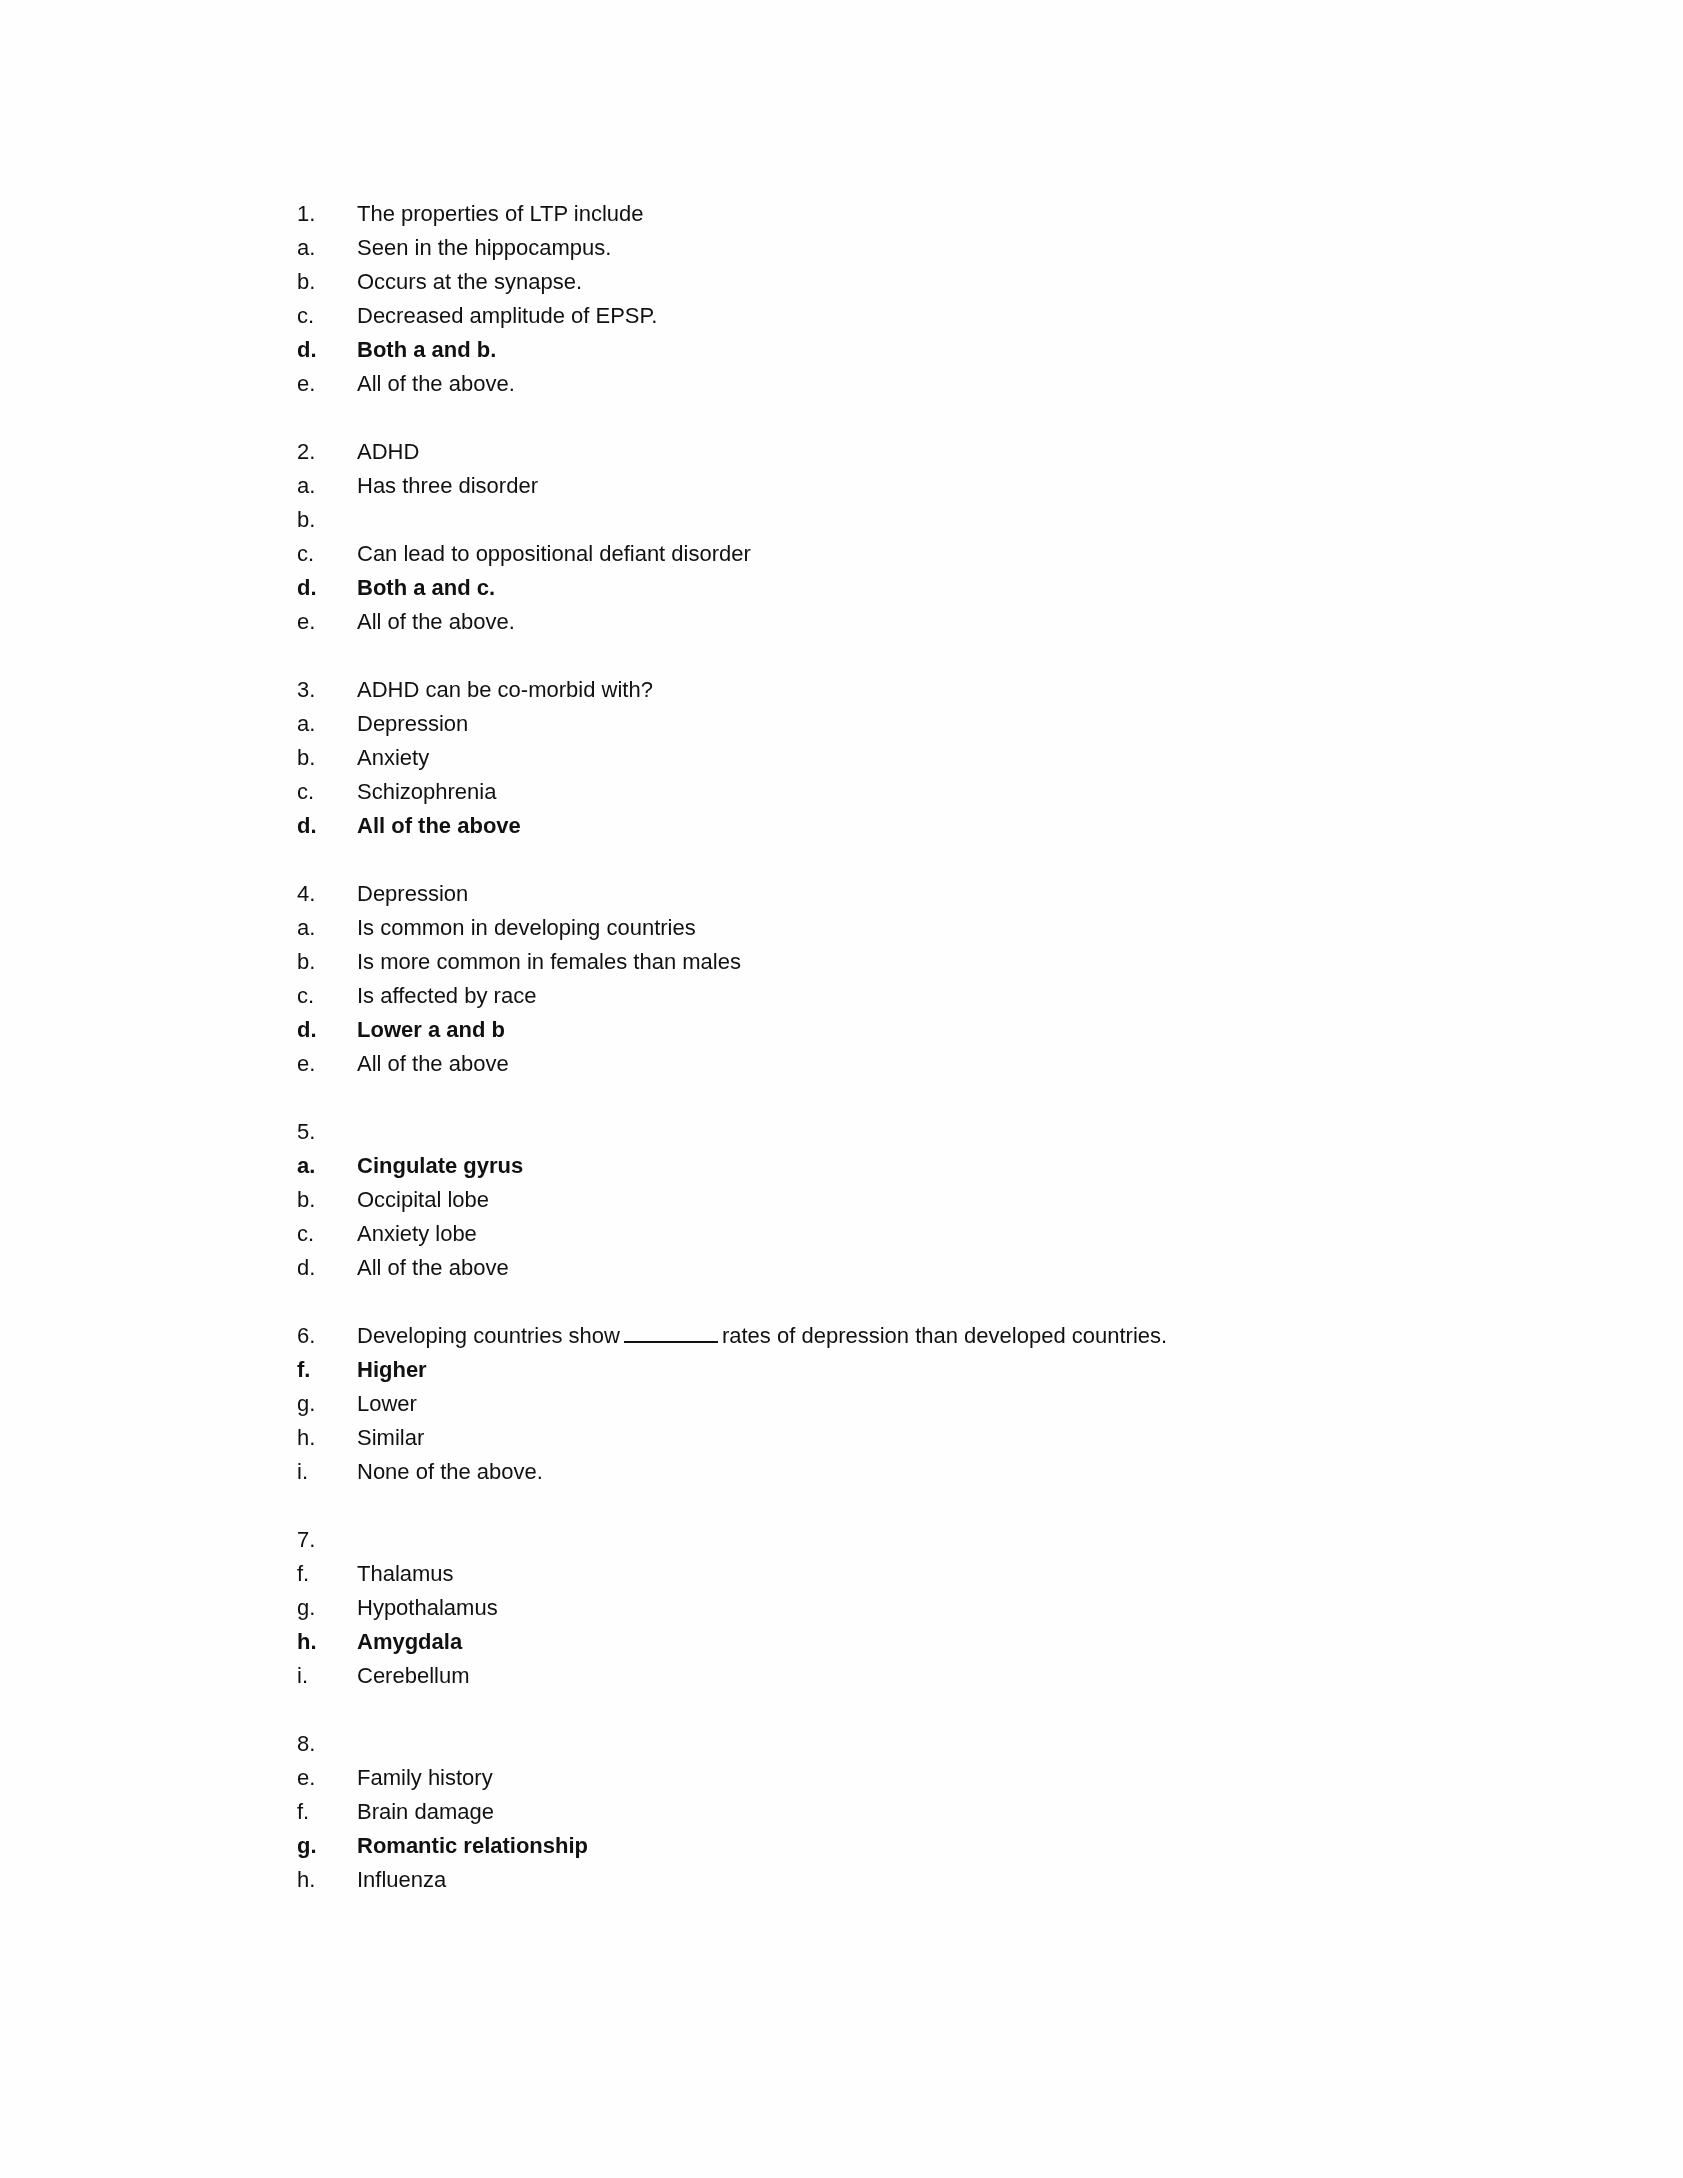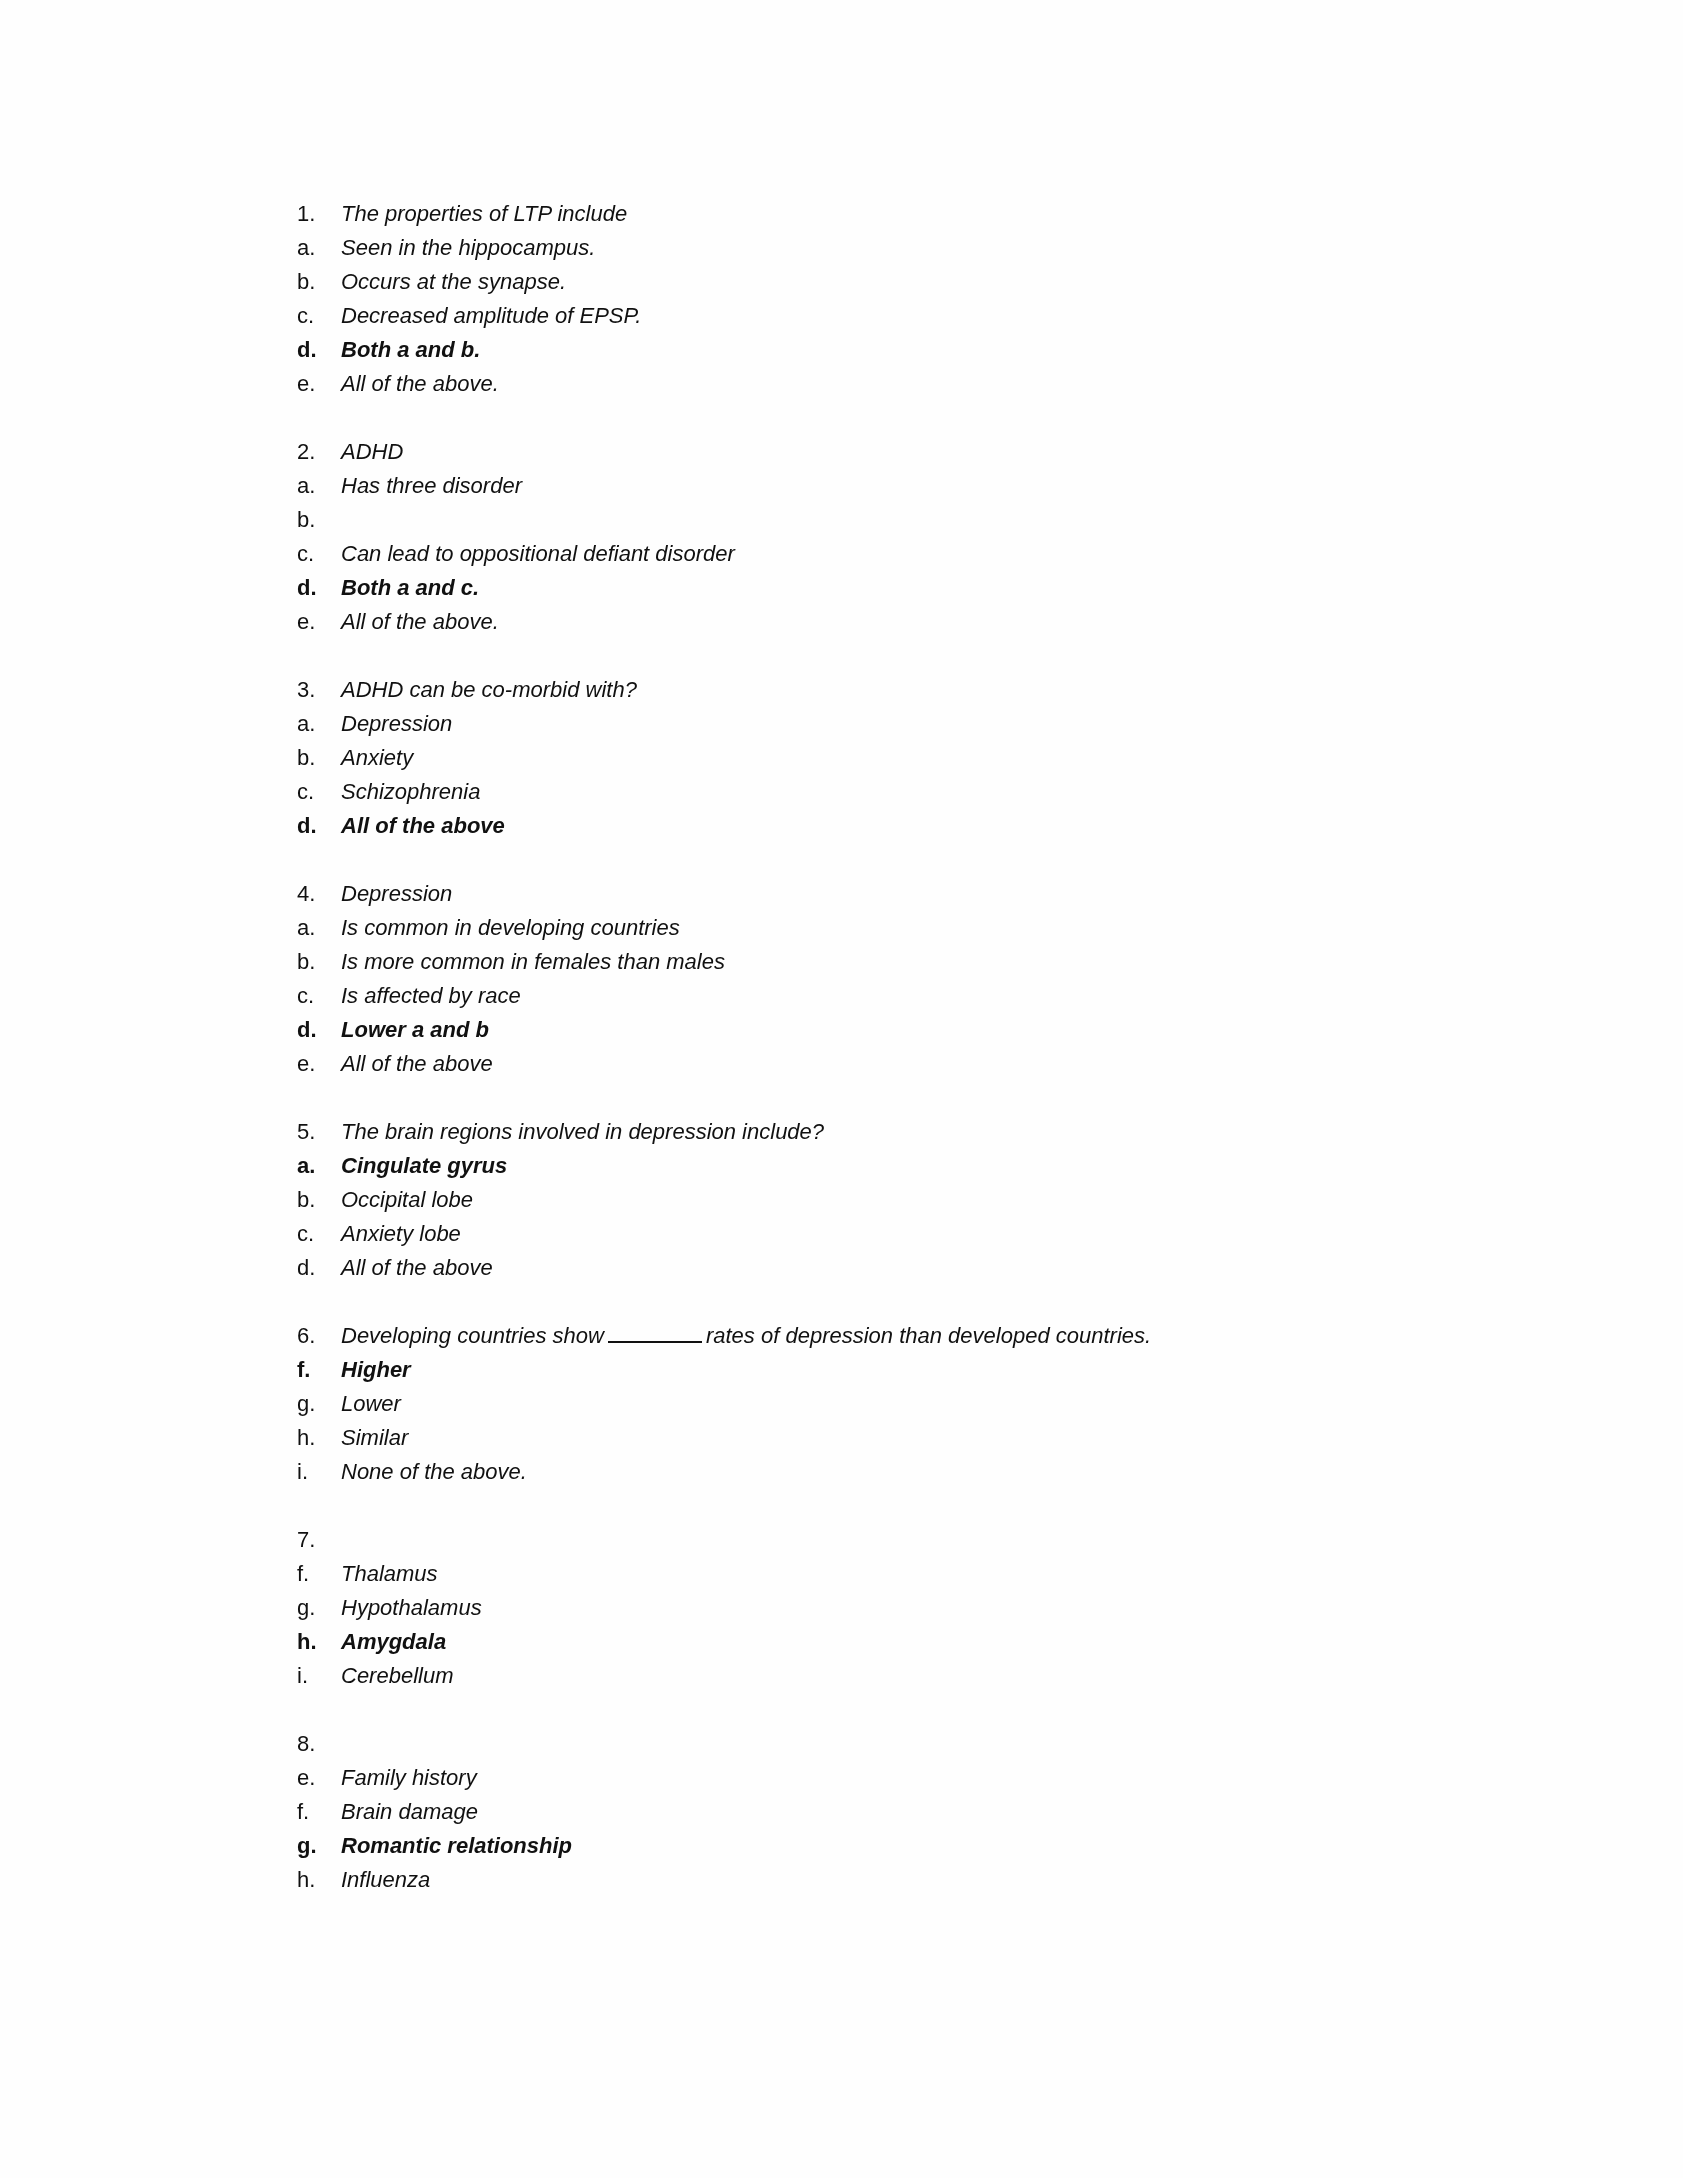--- a/index.html
+++ b/index.html
@@ -25,22 +25,21 @@
     white-space: nowrap;
     position: relative;
   }
   .lbl {
     position: absolute;
     left: 0;
     width: 48px;
   }
   .txt {
     position: absolute;
-    left: 44px;
-    font-style: italic;
+    left: 60px;
   }
   .row.correct .lbl, .row.correct .txt { font-weight: bold; }
   .blank {
     display: inline-block;
     width: 94px;
     border-bottom: 2px solid #111;
     height: 22px;
     vertical-align: baseline;
     margin: 0 4px;
   }
@@ -150,21 +149,20 @@
       </div>
     <div class="row">
         <span class="lbl">e.</span>
         <span class="txt">All of the above</span>
       </div>
   </div>
 
   <div class="block">
     <div class="row">
       <span class="lbl">5.</span>
-      <span class="txt">The brain regions involved in depression include?</span>
     </div>
     <div class="row correct">
         <span class="lbl">a.</span>
         <span class="txt">Cingulate gyrus</span>
       </div>
     <div class="row">
         <span class="lbl">b.</span>
         <span class="txt">Occipital lobe</span>
       </div>
     <div class="row">

